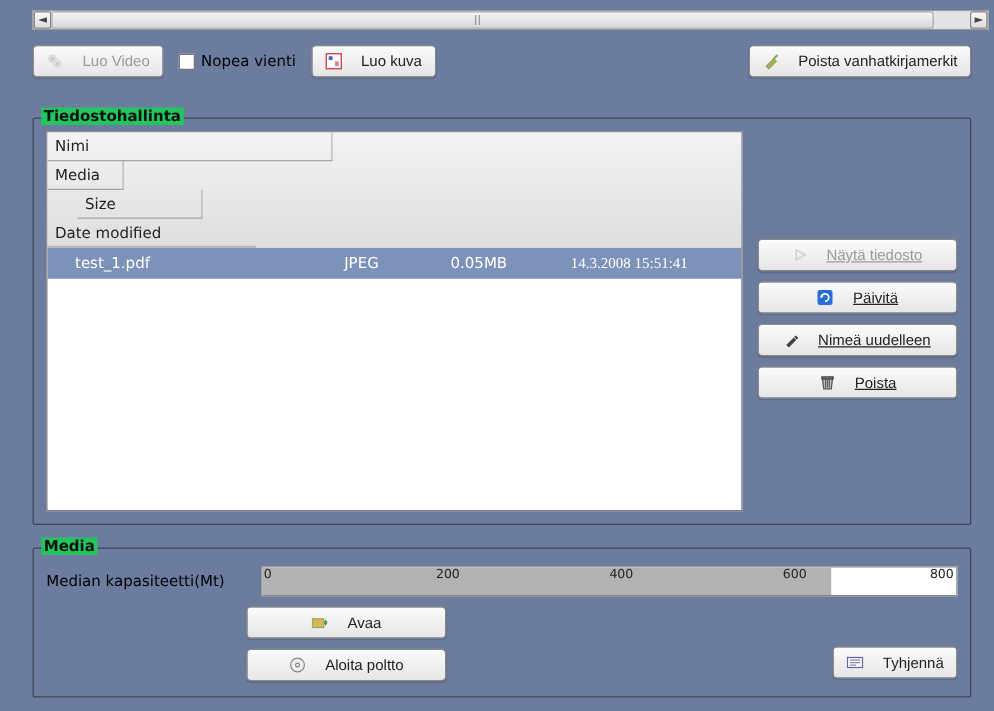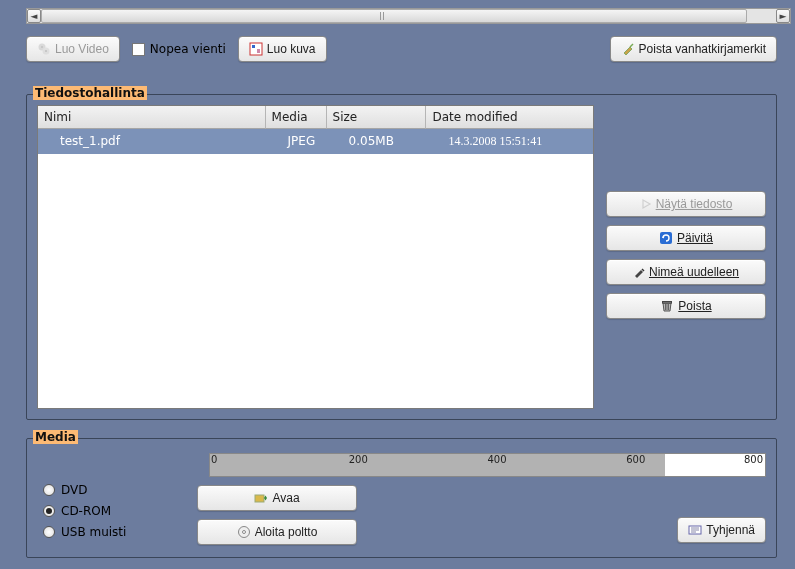--- a/index.html
+++ b/index.html
@@ -44,21 +44,21 @@
   position:absolute; top:36px; left:26px; right:18px;
   display:flex; align-items:center; gap:6px;
 }
 .btn {
   background: linear-gradient(#fbfbfb,#e6e6e6);
   border: 1px solid #888;
   border-radius: 4px;
   padding: 5px 10px;
   display: inline-flex;
   align-items: center;
-  gap: 4px;
+  gap: 15px;
   font-size: 12px;
   color: #222;
   cursor: pointer;
   box-shadow: inset 0 1px 0 #fff, 0 1px 1px rgba(0,0,0,.15);
   white-space: nowrap;
 }
 .btn.disabled { color:#9a9a9a; cursor:default; }
 .btn.disabled svg { opacity:.45; }
 .btn .icon, .icon { display:inline-flex; align-items:center; justify-content:center; }
 .checkbox-wrap { display:flex; align-items:center; gap:5px; margin:0 6px; }
@@ -66,40 +66,40 @@
   width:13px;height:13px;background:#fff;border:1px solid #777;
 }
 .spacer { flex:1; }
 .fieldset {
   position:absolute; left:26px; right:18px;
   border:1px solid #3a4559;
   border-radius:2px;
 }
 .fieldset .legend {
   position:absolute; top:-9px; left:6px;
-  background:#fdba74; padding:0 2px;
+  background:#22c55e; padding:0 2px;
   font-weight:bold; font-size:12px; color:#111;
 }
 .filemgr { top:94px; height:326px; }
 .filemgr-inner {
   position:absolute; top:10px; left:10px; right:10px; bottom:10px;
   display:flex; gap:12px;
 }
 .table-wrap {
   flex:1; background:#fff; border:1px solid #7a7a7a;
   display:flex; flex-direction:column;
 }
-.thead { display:flex; background:linear-gradient(#f3f3f3,#dedede);}
+.thead { display:flex; background:linear-gradient(#f3f3f3,#dedede);flex-direction:column;}
 .th {
   padding:4px 6px; border-right:1px solid #b5b5b5;
   border-bottom:1px solid #a5a5a5;
   font-size:12px; color:#222; text-align:left;
 }
 .th:last-child{border-right:none;}
-.col-name{width:41%;} .col-type{width:11%;} .col-size{width:18%;} .col-date{width:30%;}
+.col-name{width:41%;} .col-type{width:11%;} .col-size{width:18%;margin-left:24px;} .col-date{width:30%;}
 .tbody { flex:1; overflow:auto; }
 .tr { display:flex; }
 .tr.sel { background:#7c92b8; color:#fff;}
 .td { padding:5px 22px; font-size:12px; border-right:1px solid transparent;}
 .td.col-name{width:41%;}
 .td.col-type{width:11%;}
 .td.col-size{width:18%;}
 .td.col-date{width:30%;font-family:Liberation Serif, serif;}
 .side-buttons {
   width:160px; display:flex; flex-direction:column; gap:8px;
@@ -244,43 +244,30 @@
         </span>
         <span>Poista</span>
       </button>
     </div>
   </div>
 </div>
 
 <div class="fieldset media">
   <div class="legend">Media</div>
   <div class="media-inner">
+    <div class="cap-label">Median kapasiteetti(Mt)</div>
     <div class="cap-bar">
       <div class="cap-fill"></div>
       <div class="cap-tick" style="left:1px">0</div>
       <div class="cap-tick" style="left:25%">200</div>
       <div class="cap-tick" style="left:50%">400</div>
       <div class="cap-tick" style="left:75%">600</div>
       <div class="cap-tick" style="right:2px">800</div>
     </div>
 
-    <div class="radios">
-      <div class="radio-row">
-        <div class="radio"></div>
-        <span>DVD</span>
-      </div>
-      <div class="radio-row">
-        <div class="radio checked"></div>
-        <span>CD-ROM</span>
-      </div>
-      <div class="radio-row">
-        <div class="radio"></div>
-        <span>USB muisti</span>
-      </div>
-    </div>
 
     <div class="media-btns">
       <button class="btn">
         <span class="icon">
           <svg width="14" height="12" viewBox="0 0 14 12">
               <rect x="1" y="3" width="9" height="7" fill="#d9b94b" stroke="#9a7"></rect>
               <path d="M10 6 L13 6 L11.5 3.5 Z" fill="#3a8a3a"></path>
               <path d="M10 6 L13 6 L11.5 8.5 Z" fill="#3a8a3a"></path>
             </svg>
         </span>

